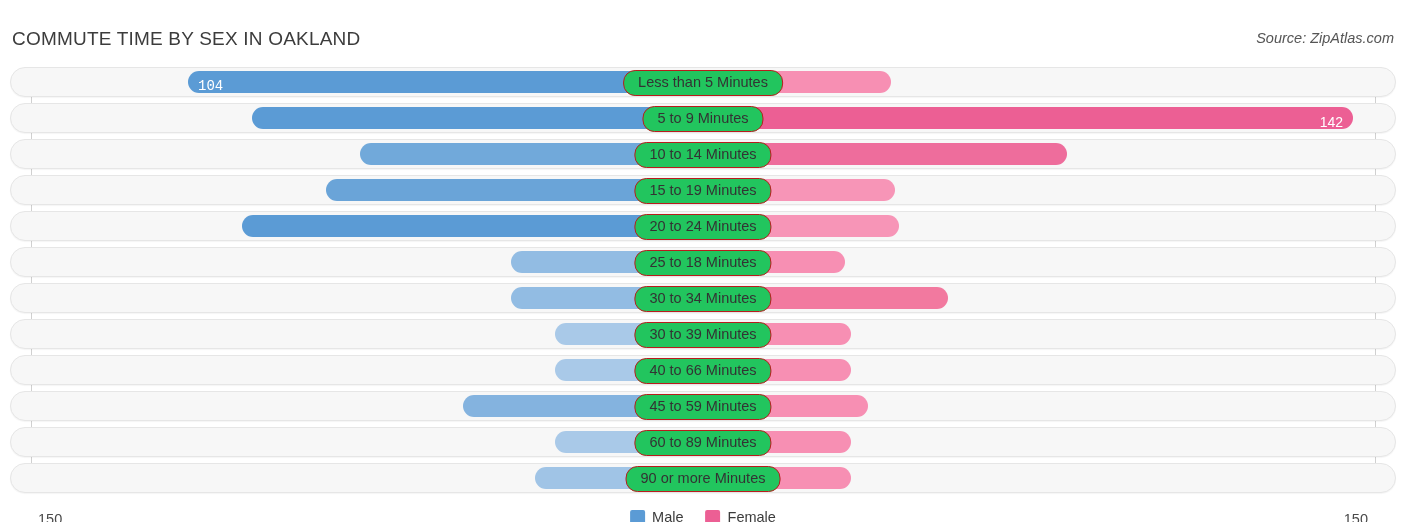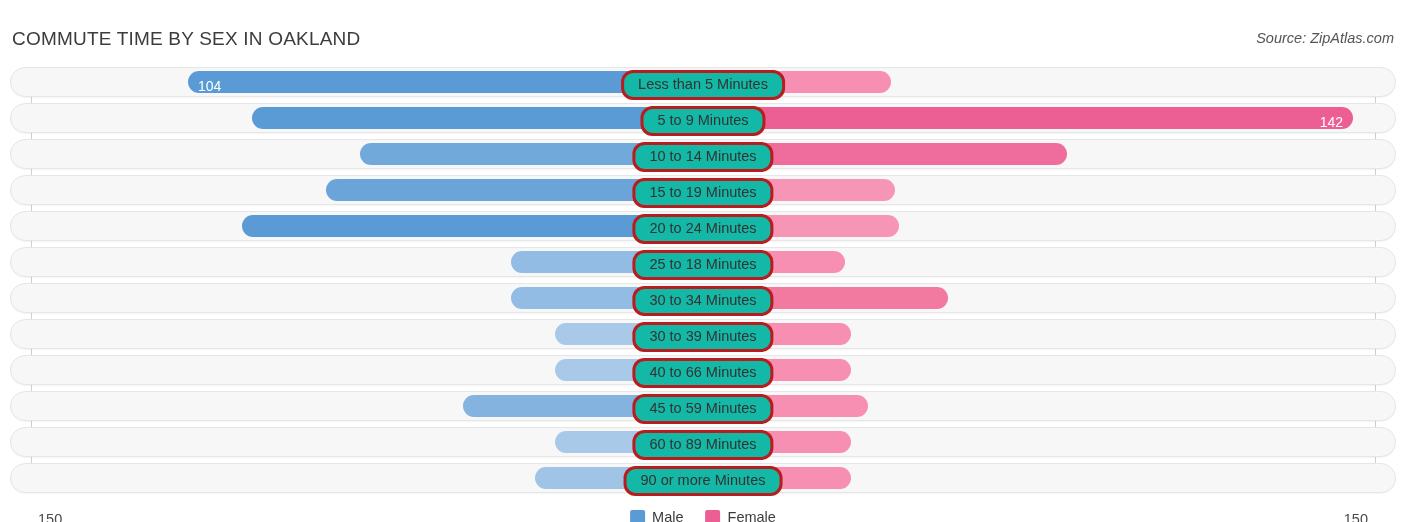--- a/index.html
+++ b/index.html
@@ -115,42 +115,42 @@
 
   
   .val {
     position: absolute;
     top: 6px;
     font-size: 14px;
     color: #4a4a4a;
     white-space: nowrap;
     line-height: 18px;
   }
-  .val.male-val   { right: 0; margin-right: 8px; }
+  .val.male-val   { right: 0; margin-right: 8px; font-family: Liberation Mono, monospace; }
   .val.female-val { left: 0;  margin-left: 8px; }
 
   
   .val.inside {
     color: #ffffff;
     margin: 0;
     top: 6px;
   }
   .val.inside.male-val   { right: auto; left: 10px; }
   .val.inside.female-val { left: auto; right: 10px; }
 
   .center-label {
     position: absolute;
     left: 50%;
     top: 3px;
     transform: translateX(-50%);
     height: 24px;
     line-height: 23px;
     padding: 0 14px;
-    background: #14b8a6;
-    border: 3px solid #b91c1c;
+    background: #22c55e;
+    border: 1px solid #b91c1c;
     border-radius: 12px;
     font-size: 14.5px;
     color: #333333;
     white-space: nowrap;
     z-index: 4;
   }
 
   
   .footer {
     position: absolute;

